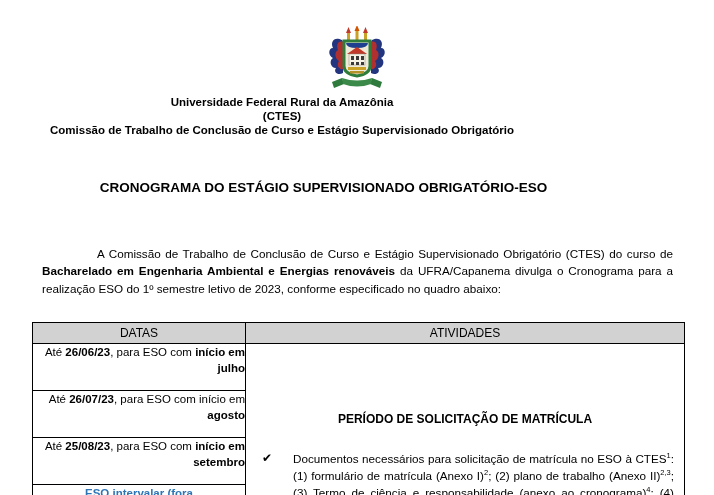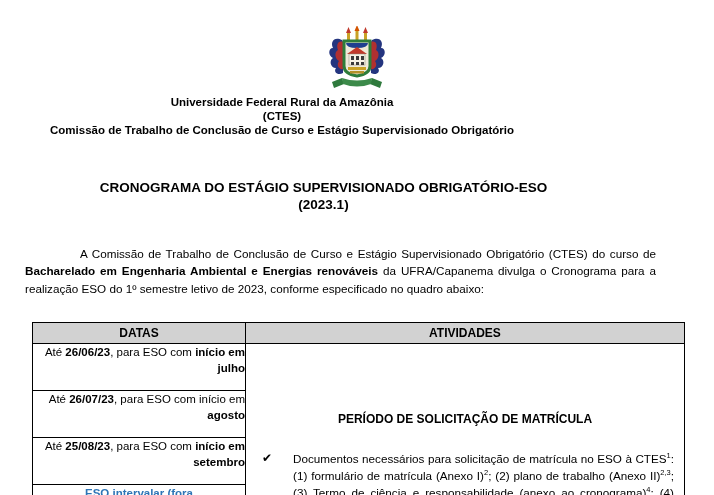--- a/index.html
+++ b/index.html
@@ -10,28 +10,28 @@
   .abs{position:absolute;}
   
   .logo-wrap{top:26px;left:0;width:714px;display:flex;justify-content:center;}
   
   .inst-header{top:95px;left:0;width:564px;text-align:center;
     font-size:11.5px;font-weight:bold;line-height:14px;}
   
   .doc-title{top:179px;left:0;width:647px;text-align:center;
     font-size:13.5px;font-weight:bold;line-height:17px;}
   
-  .intro{top:233px;left:25px;width:631px;font-size:11.7px;line-height:17.6px;
+  .intro{top:233px;left:42px;width:631px;font-size:11.7px;line-height:17.6px;
     text-align:justify;text-indent:55px;}
   .intro b{font-weight:bold;}
   
   .sched-table{top:322px;left:32px;width:652px;border-collapse:collapse;
     table-layout:fixed;font-size:11.5px;}
   .sched-table td,.sched-table th{border:1.5px solid #000;padding:0;vertical-align:top;}
-  .sched-table th{background:#d2d2d2;font-size:12px;font-weight:bold;
+  .sched-table th{background:#d2d2d2;font-size:12px;font-weight:normal;
     text-align:center;height:20px;vertical-align:middle;}
   .col-datas{width:213px;}
   .col-ativ{width:439px;}
   .date-cell{text-align:right;line-height:16px;height:46px;padding-top:1px;}
   .date-cell b{font-weight:bold;}
   .partial-row td{height:48px;}
   .eso-intervalar{text-align:center;font-weight:bold;line-height:16px;padding-top:1px;}
   .ativ-cell{vertical-align:top;}
   .ativ-heading{margin-top:68px;text-align:center;font-weight:bold;font-size:12px;}
   .bullet-item{margin-top:24px;display:flex;padding:0 10px 0 16px;}
@@ -85,21 +85,20 @@
 </div>
 
 <div class="abs inst-header">
   <div>Universidade Federal Rural da Amazônia</div>
   <div>(CTES)</div>
   <div>Comissão de Trabalho de Conclusão de Curso e Estágio Supervisionado Obrigatório</div>
 </div>
 
 <div class="abs doc-title">
   <div>CRONOGRAMA DO ESTÁGIO SUPERVISIONADO OBRIGATÓRIO-ESO</div>
-  <div>(2023.1)</div>
 </div>
 
 <p class="abs intro"><span>A Comissão de Trabalho de Conclusão de Curso e Estágio Supervisionado Obrigatório (CTES) do curso de </span><b>Bacharelado em Engenharia Ambiental e Energias renováveis</b><span> da UFRA/Capanema divulga o Cronograma para a realização ESO do 1º semestre letivo de 2023, conforme especificado no quadro abaixo:</span></p>
 
 <table class="abs sched-table">
   <colgroup>
       <col class="col-datas">
       <col class="col-ativ">
     </colgroup>
   <tbody>

